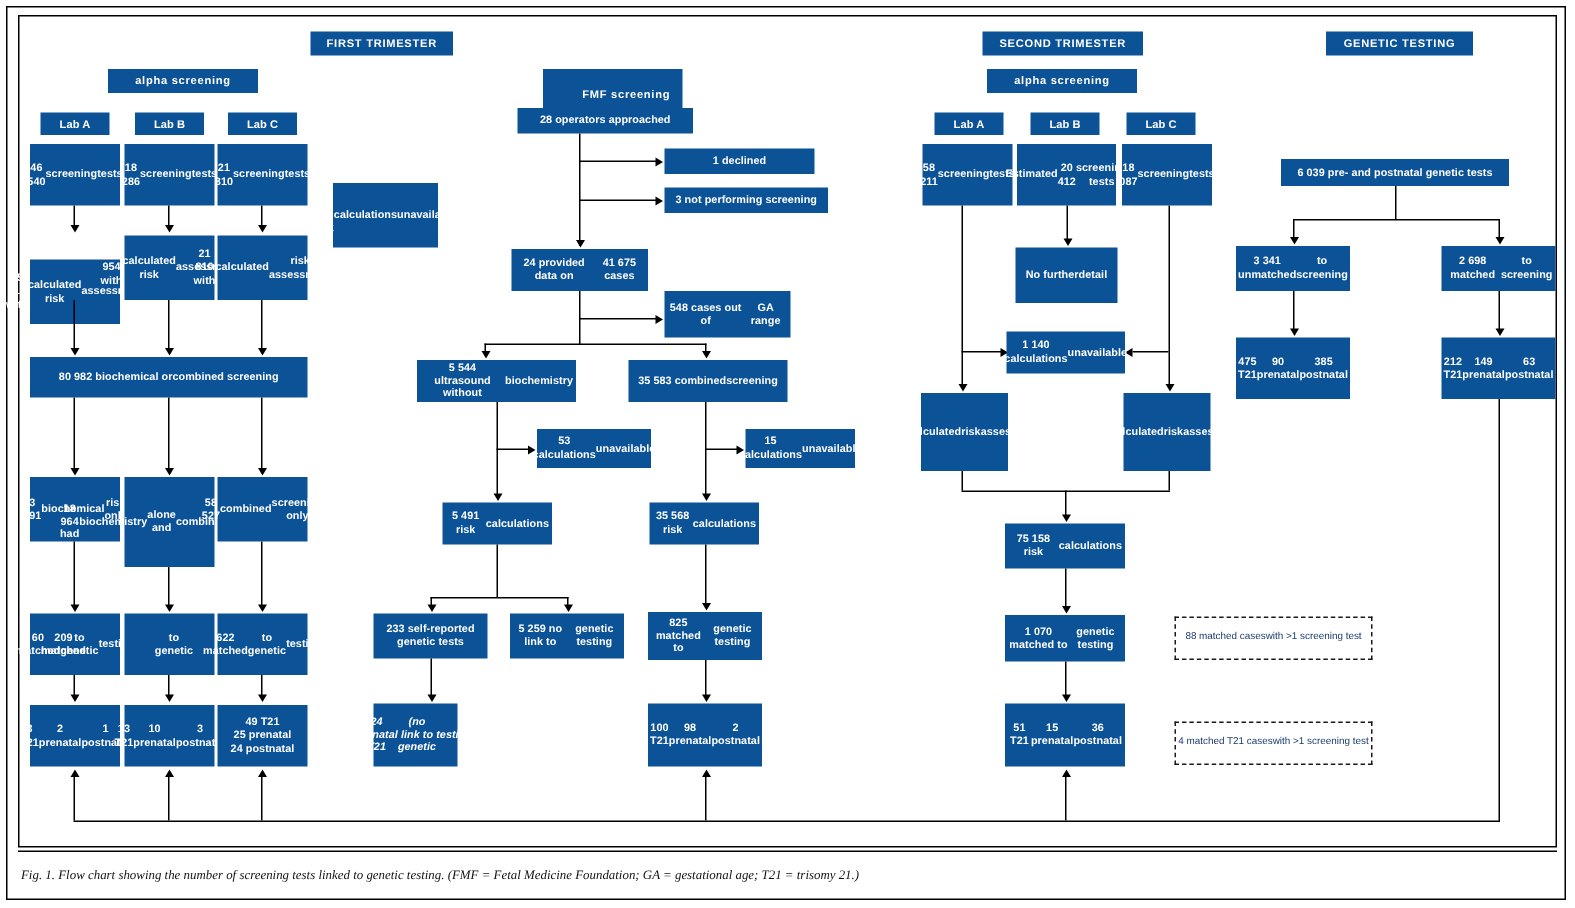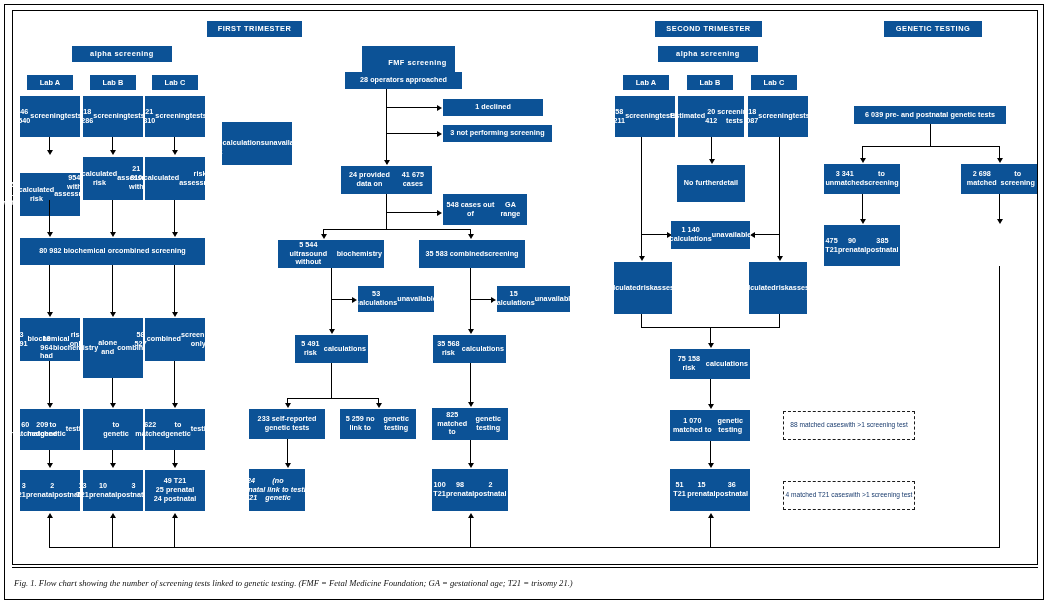--- a/index.html
+++ b/index.html
@@ -150,21 +150,21 @@
       <span class="nl">testing</span>
     </div>
 
   <div class="ln vl" style="left:49px;top:450px;height:14px;"></div>
   <div class="arw arw-d" style="left:46.5px;top:463px;"></div>
   <div class="ln vl" style="left:112px;top:450px;height:14px;"></div>
   <div class="arw arw-d" style="left:109.5px;top:463px;"></div>
   <div class="ln vl" style="left:174px;top:450px;height:14px;"></div>
   <div class="arw arw-d" style="left:171.5px;top:463px;"></div>
 
-  <div class="node" style="left:20px;top:470px;width:60px;height:41px;text-align:right;">
+  <div class="node" style="left:20px;top:470px;width:60px;height:41px;">
       <span class="nl">3 T21</span>
       <span class="nl">2 prenatal</span>
       <span class="nl">1 postnatal</span>
     </div>
   <div class="node" style="left:83px;top:470px;width:60px;height:41px;">
       <span class="nl">13 T21</span>
       <span class="nl">10 prenatal</span>
       <span class="nl">3 postnatal</span>
     </div>
   <div class="node" style="left:145px;top:470px;width:60px;height:41px;flex-direction:column;">
@@ -379,20 +379,25 @@
 
   <div class="ln vl" style="left:862px;top:194px;height:26px;"></div>
   <div class="arw arw-d" style="left:859.5px;top:219px;"></div>
   <div class="ln vl" style="left:999px;top:194px;height:26px;"></div>
   <div class="arw arw-d" style="left:996.5px;top:219px;"></div>
 
   <div class="node" style="left:824px;top:225px;width:76px;height:41px;">
       <span class="nl">475 T21</span>
       <span class="nl">90 prenatal</span>
       <span class="nl">385 postnatal</span>
+    </div>
+  <div class="node" style="left:961px;top:225px;width:76px;height:41px;">
+      <span class="nl">212 T21</span>
+      <span class="nl">149 prenatal</span>
+      <span class="nl">63 postnatal</span>
     </div>
 
   <div class="dashed" style="left:783px;top:411px;width:132px;height:29px;">
       <span class="nl">88 matched cases</span>
       <span class="nl">with &gt;1 screening test</span>
     </div>
   <div class="dashed" style="left:783px;top:481px;width:132px;height:29px;">
       <span class="nl">4 matched T21 cases</span>
       <span class="nl">with &gt;1 screening test</span>
     </div>

